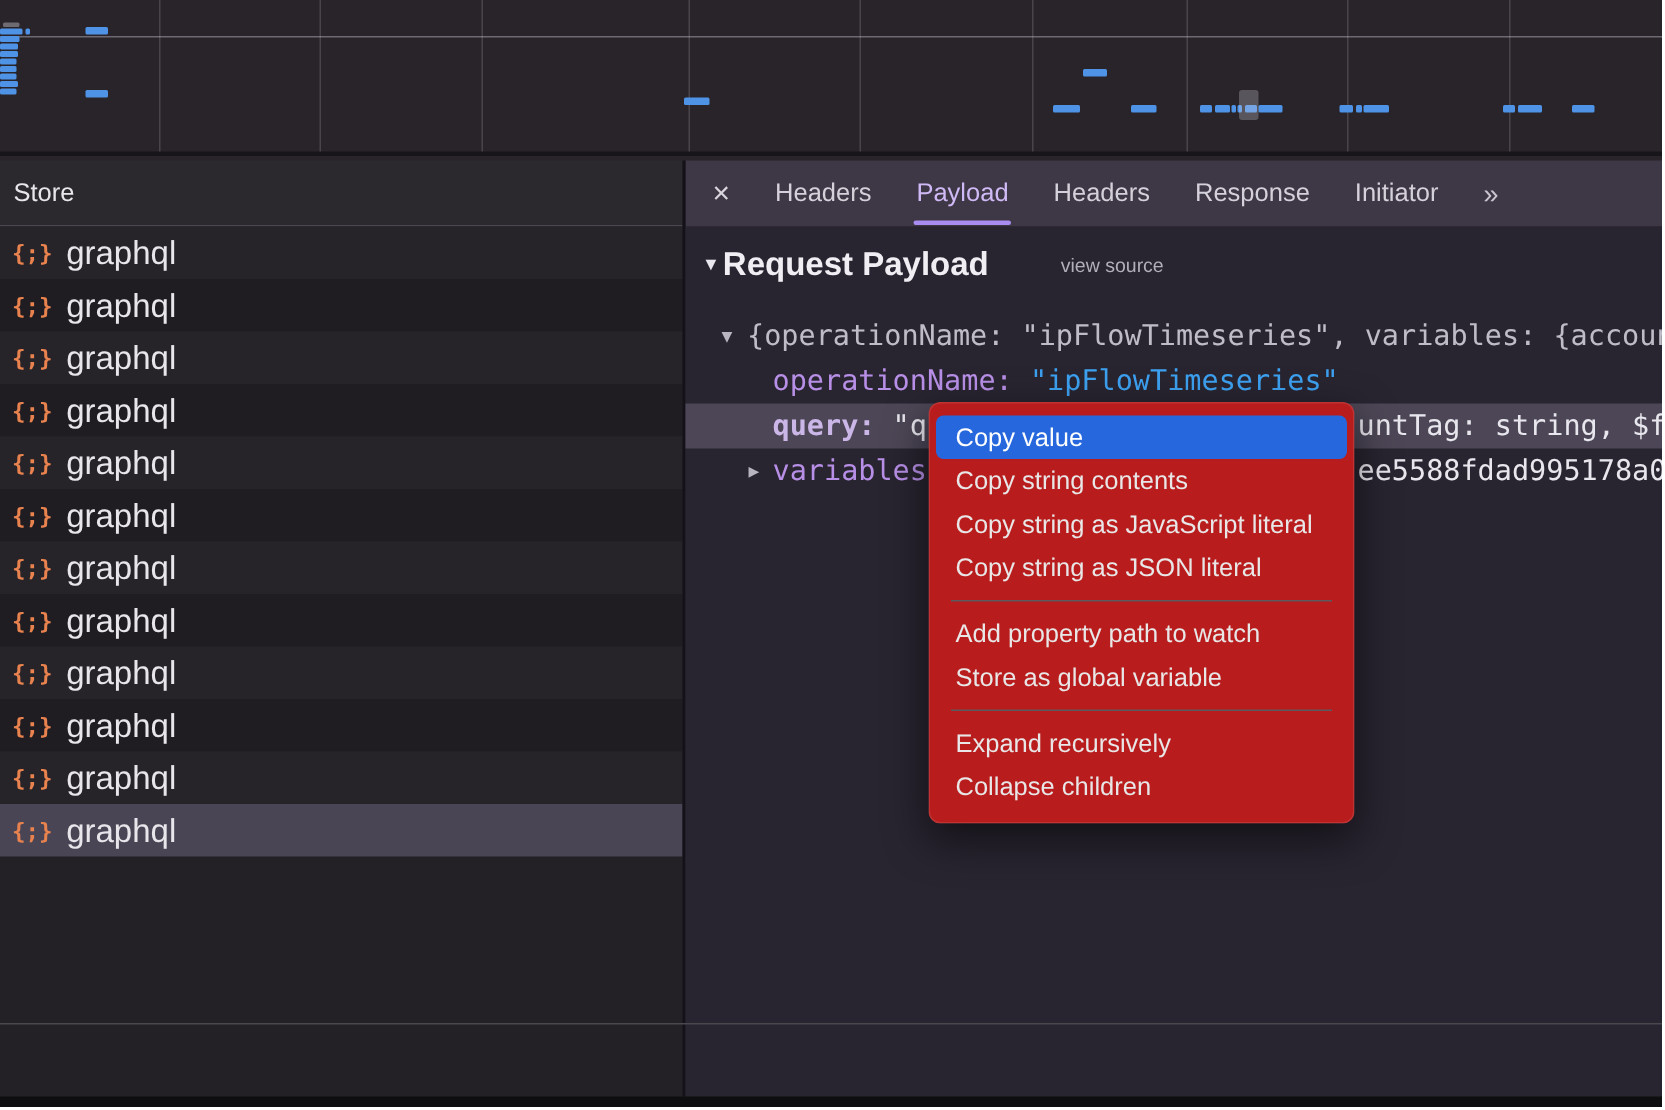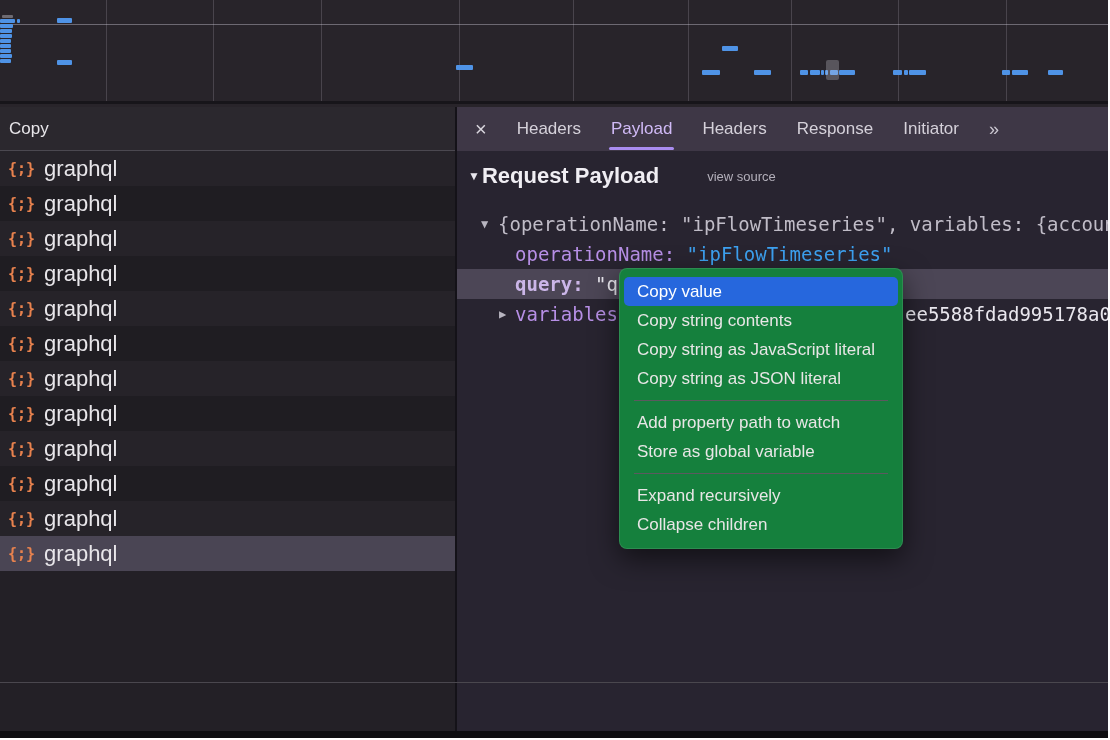--- a/index.html
+++ b/index.html
@@ -62,21 +62,21 @@
   .query-row .key { color:#cbb6e8;font-weight:bold; }
   .vars-row .tri { left:42px; }
   .vars-row .content { position:absolute; left:58px; }
   .frag-right { position:absolute; left:448px; top:0; color:#e9e7ee; }
 
   
   .bottom-sep { position:absolute; left:0; top:682px; width:1108px; height:1px; background:#4a474e; }
   .bottom-strip { position:absolute; left:0; top:731px; width:1108px; height:7px; background:#0e0d10; }
 
   
-  .ctx-menu { position:absolute; left:619px; top:268px; width:284px; background:#15803d;
+  .ctx-menu { position:absolute; left:619px; top:268px; width:284px; background:#b91c1c;
               border:1px solid rgba(255,255,255,0.10); border-radius:8px;
               box-shadow:0 10px 28px rgba(0,0,0,0.55); padding:8px 0 9px 0;
               font-size:17px; color:#e8e6e6; z-index:50; }
   .ctx-item { height:29px; line-height:29px; padding-left:17px; white-space:nowrap; }
   .ctx-item.highlighted { background:#2667dd; color:#fff; margin:0 4px; padding-left:13px;
                           border-radius:5px; }
   .ctx-sep { border-top:1px solid #5c595f; margin:7px 14px; }
 </style>
 </head>
 <body>
@@ -124,21 +124,21 @@
         <div class="ov-bar" style="left: 904px; top: 70px; width: 4px; height: 5px;"></div>
         <div class="ov-bar" style="left: 909px; top: 70px; width: 17px; height: 5px;"></div>
         <div class="ov-bar" style="left: 1002px; top: 70px; width: 8px; height: 5px;"></div>
         <div class="ov-bar" style="left: 1012px; top: 70px; width: 16px; height: 5px;"></div>
         <div class="ov-bar" style="left: 1048px; top: 70px; width: 15px; height: 5px;"></div>
       </div>
     <div class="ov-select" id="ov-select" style="left: 826px; top: 60px; width: 13px; height: 20px;"></div>
   </div>
 
   <div class="band">
-    <div class="name-header">Copy</div>
+    <div class="name-header">Store</div>
     <div class="tabs">
       <div class="tab tab-close">×</div>
       <div class="tab">Headers</div>
       <div class="tab active">Payload</div>
       <div class="tab">Headers</div>
       <div class="tab">Response</div>
       <div class="tab">Initiator</div>
       <div class="tab tab-more">»</div>
     </div>
   </div>
@@ -209,20 +209,21 @@
       <span class="tri">▼</span>
       <span class="preview">{operationName: "ipFlowTimeseries", variables: {account</span>
     </div>
 
     <div class="pl-row op-row">
       <span class="content"><span class="key">operationName: </span><span class="str">"ipFlowTimeseries"</span></span>
     </div>
 
     <div class="pl-row query-row">
       <span class="content"><span class="key">query: </span><span class="white">"qu</span></span>
+      <span class="frag-right">untTag: string, $f</span>
     </div>
 
     <div class="pl-row vars-row">
       <span class="tri">▶</span>
       <span class="content"><span class="key">variables</span></span>
       <span class="frag-right">ee5588fdad995178a0</span>
     </div>
   </div>
 
   <div class="bottom-sep"></div>

